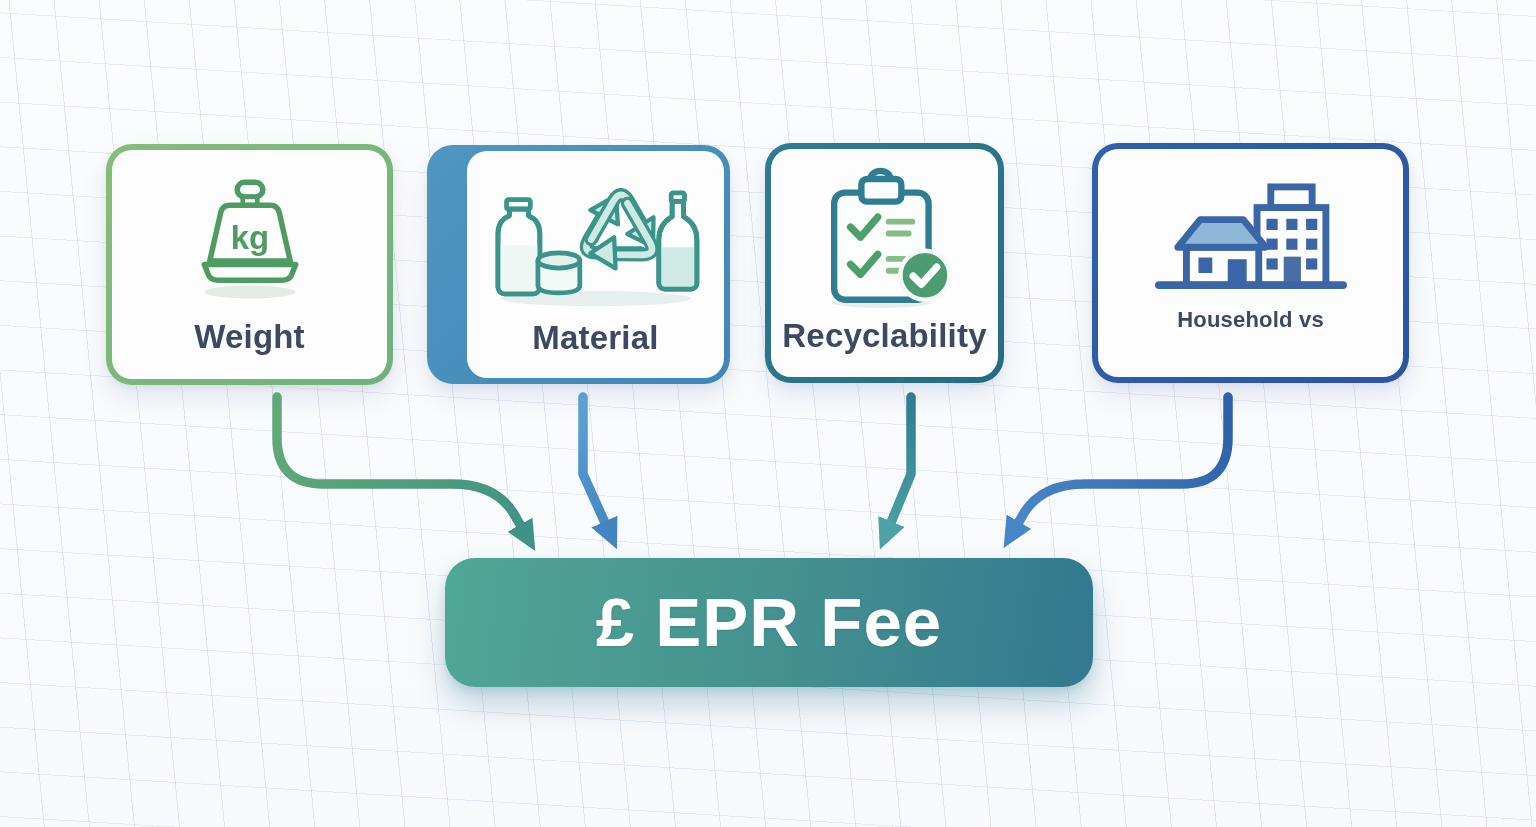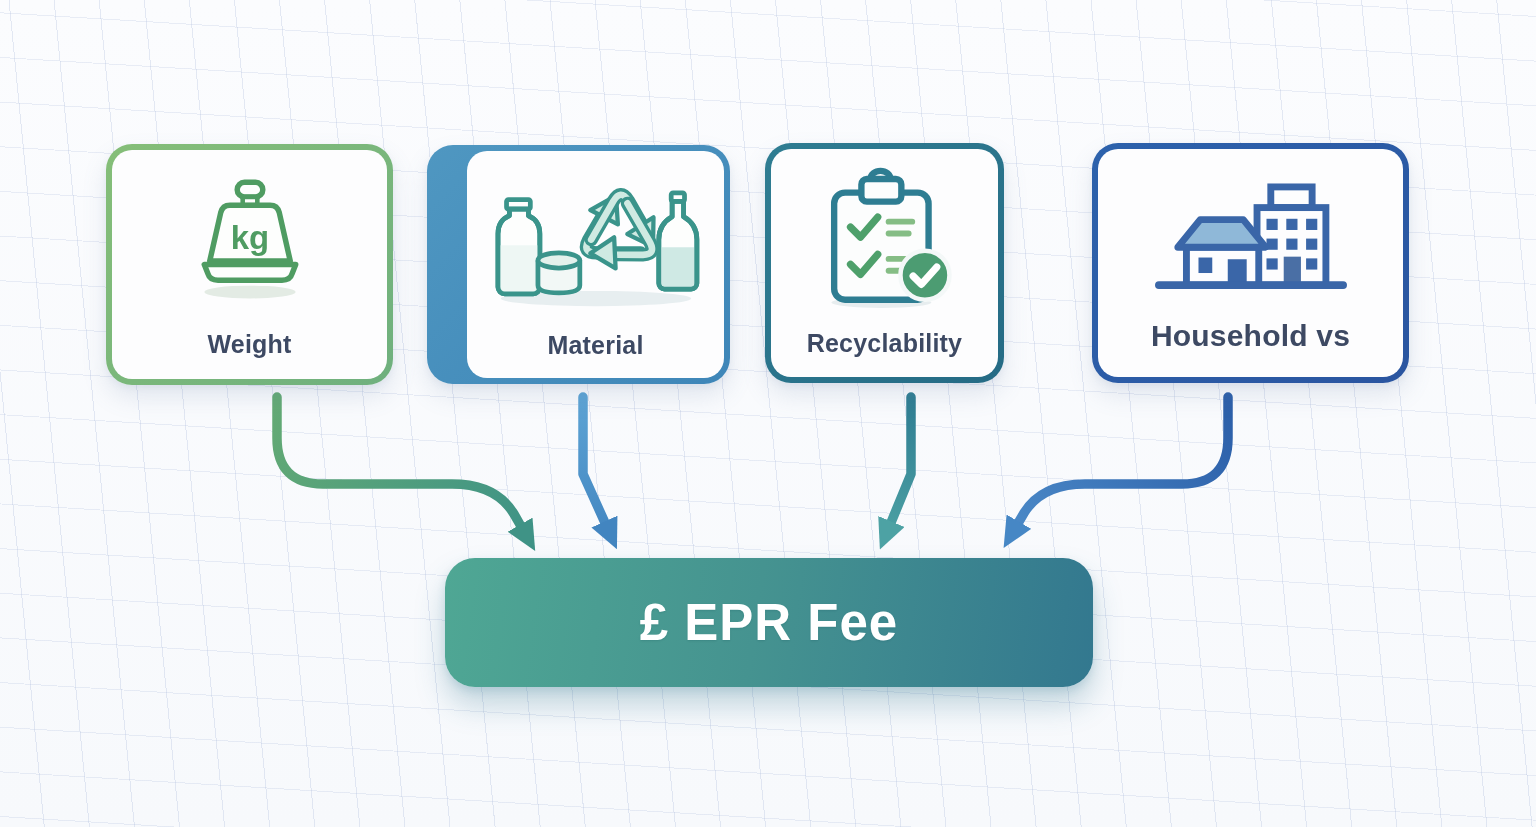--- a/index.html
+++ b/index.html
@@ -30,59 +30,59 @@
     position:absolute;
     border-radius:26px;
     padding:6px;
     box-shadow:0 12px 24px rgba(100,125,160,0.16), 0 3px 6px rgba(100,125,160,0.08);
     z-index:2;
   }
   .card-inner {
     width:100%; height:100%;
     background:#fdfdfe;
     border-radius:20px;
-    display:flex; flex-direction:column; align-items:center;gap:12px;
+    display:flex; flex-direction:column; align-items:center;
   }
   .card-weight        { left:106px; top:144px; width:287px; height:241px;
                         background:linear-gradient(135deg,#85be78,#6fb07e); }
   .card-material      { left:427px; top:145px; width:303px; height:239px;
                         background:linear-gradient(135deg,#4f97c1,#3e86b8);padding-left:40px; }
   .card-recyclability { left:765px; top:143px; width:239px; height:240px;
                         background:linear-gradient(135deg,#2f7d92,#256b85); }
   .card-household     { left:1092px; top:143px; width:317px; height:240px;
                         background:linear-gradient(135deg,#2d62ac,#2a55a0); }
 
   .icon-wrap {
     height:150px; margin-top:14px;
     display:flex; align-items:center; justify-content:center;
   }
   .card-household .icon-wrap { height:142px; margin-top:16px; }
 
   .card-label {
     margin-top:4px;
-    font-size:25px; font-weight:600; color:#3d4963;
+    font-size:33px; font-weight:600; color:#3d4963;
     text-align:center; letter-spacing:0.2px;
     line-height:1.16;
   }
-  .card-household .card-label { font-size:30px; margin-top:0; }
+  .card-household .card-label { font-size:22px; margin-top:0; }
 
   
   .arrows-svg { position:absolute; left:0; top:0; z-index:1; pointer-events:none; }
 
   
   .fee-box {
     position:absolute; left:445px; top:558px; width:648px; height:129px;
     border-radius:30px;
     background:linear-gradient(98deg,#4fa794 0%,#459390 48%,#33788f 100%);
     box-shadow:0 18px 30px rgba(51,120,143,0.28), 0 4px 8px rgba(51,120,143,0.15);
     display:flex; align-items:center; justify-content:center;
     z-index:2;
   }
   .fee-label {
-    color:#ffffff; font-size:51px; font-weight:bold; letter-spacing:1px;
+    color:#ffffff; font-size:69px; font-weight:bold; letter-spacing:1px;
     text-shadow:0 1px 2px rgba(0,60,70,0.15);
   }
 </style>
 </head>
 <body>
 
 <div class="canvas">
   <div class="grid-bg"></div>
 
   <svg class="arrows-svg" width="1536" height="827" viewBox="0 0 1536 827">

